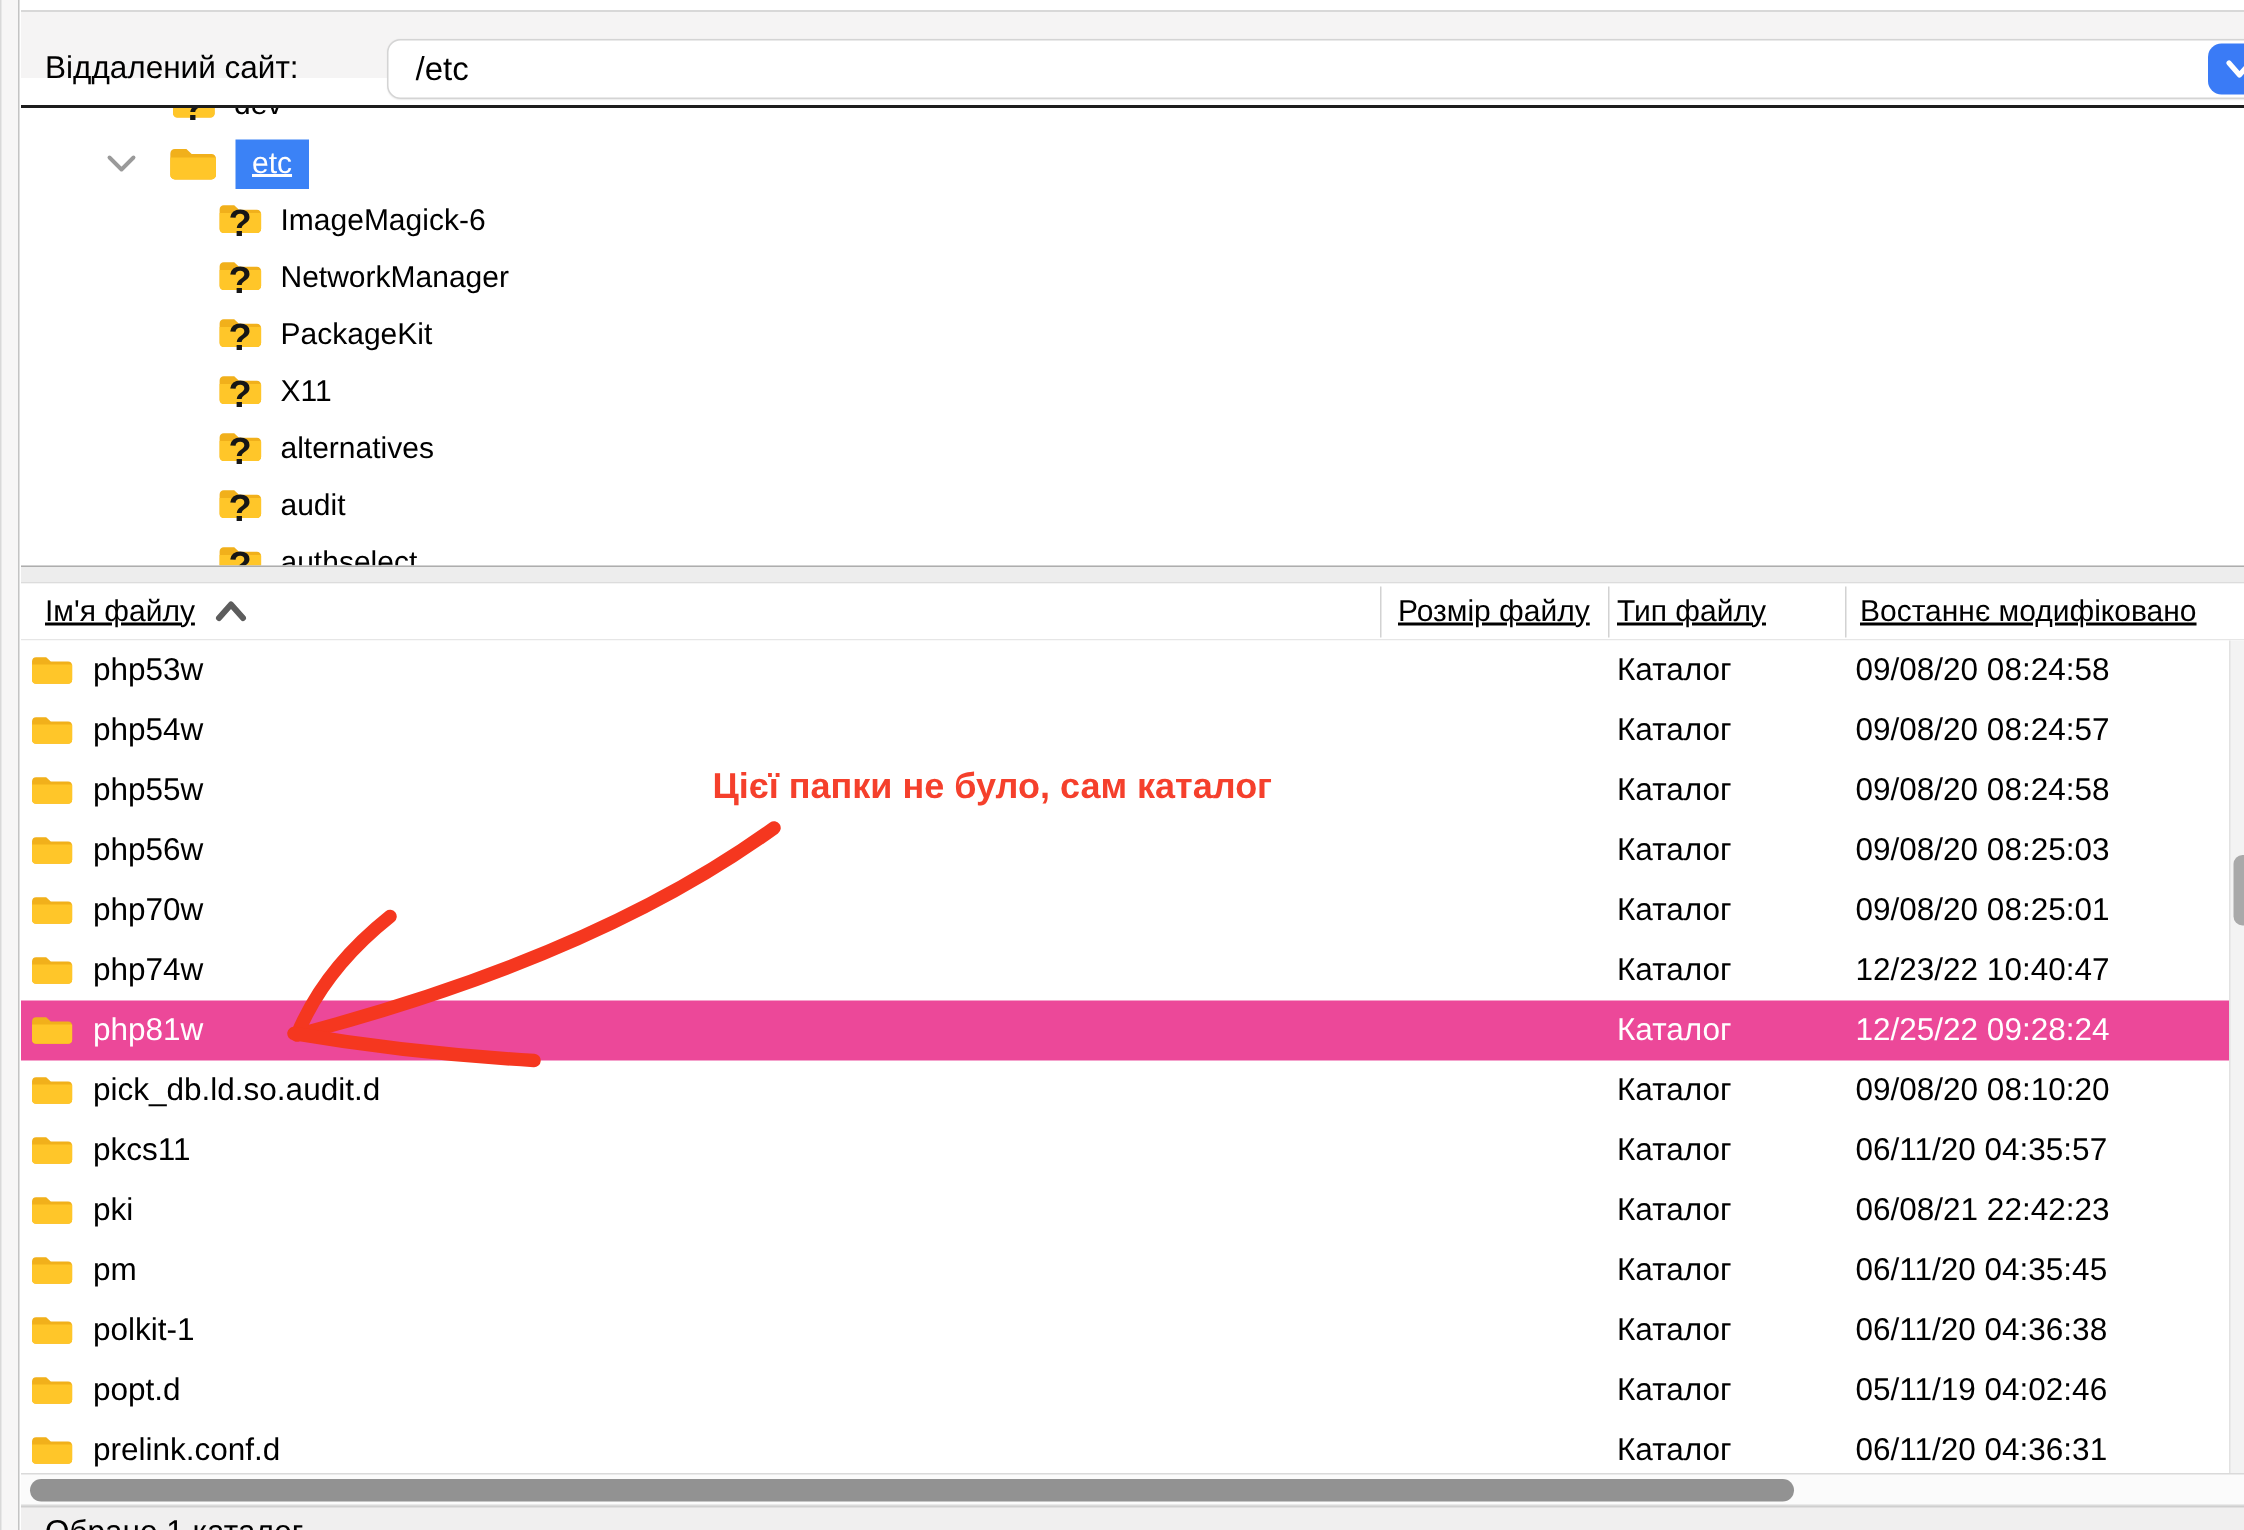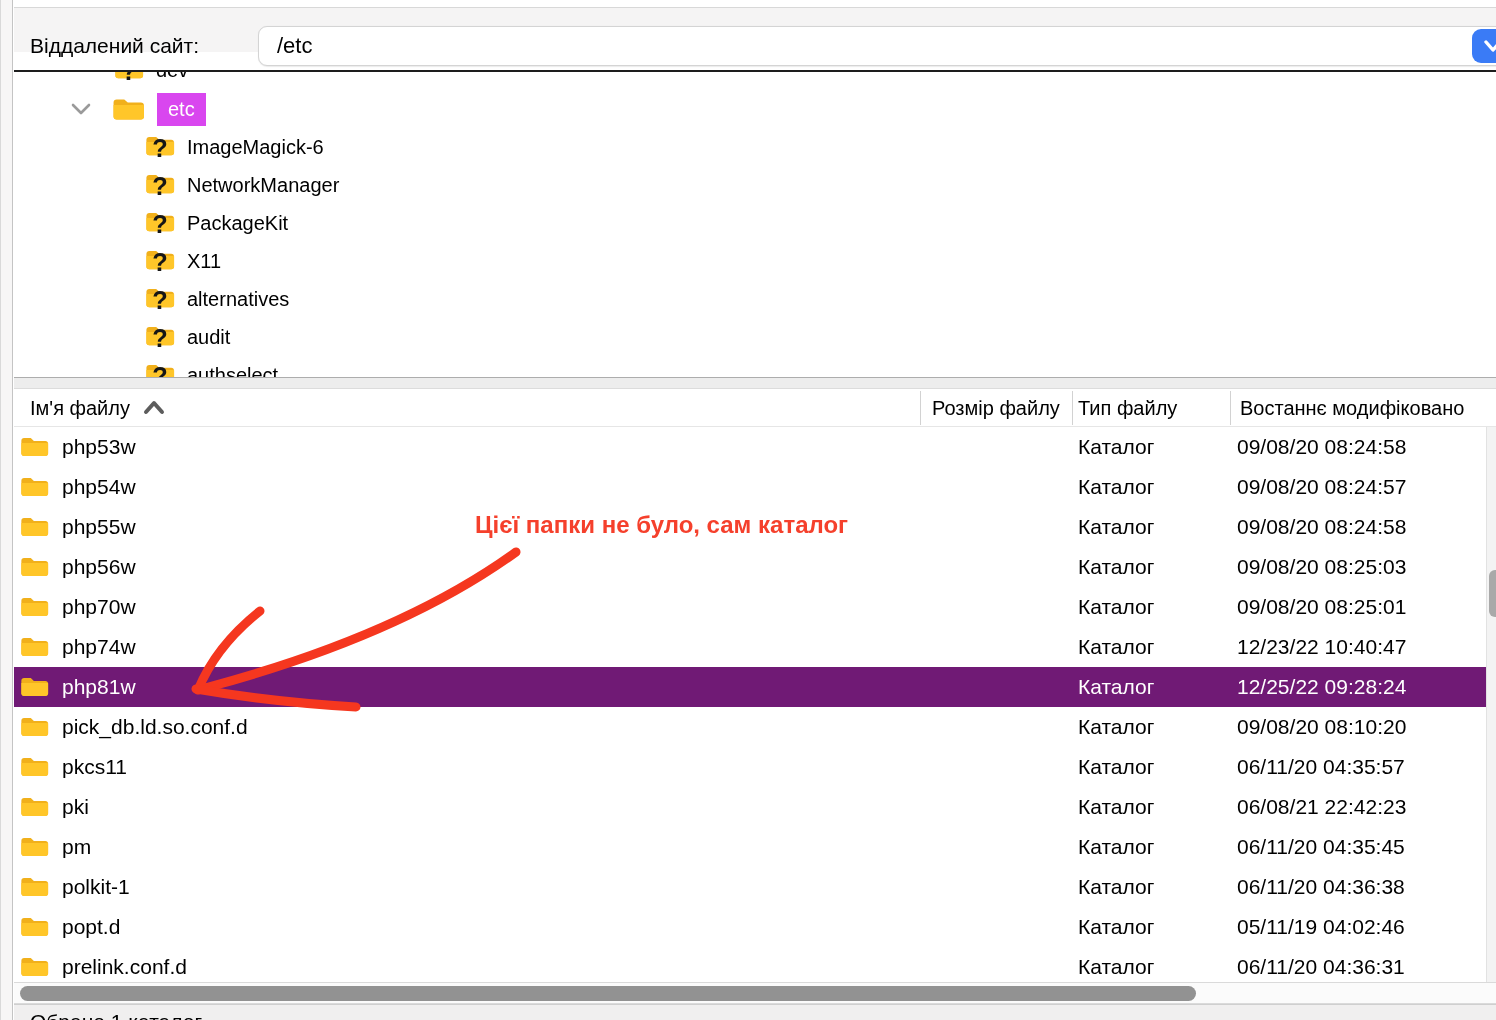--- a/index.html
+++ b/index.html
@@ -21,45 +21,45 @@
   .dropdown-btn { position:absolute; left:1458px; top:29px; width:42px; height:34px;
     background:#3a7bf6; border-radius:9px; border:none; display:flex; align-items:center;
     justify-content:center; cursor:pointer; }
   .dark-line { position:absolute; left:14px; top:70px; right:0; height:2px; background:#1d1d1d; }
 
   
   .tree-pane { position:absolute; left:14px; top:72px; right:0; height:305px; background:#fff; overflow:hidden; }
   .tree-row { position:absolute; height:38px; display:flex; align-items:center; font-size:20px; color:#000; white-space:nowrap; }
   .tree-row .expander { width:22px; height:22px; margin-right:20px; display:flex; align-items:center; justify-content:center; }
   .tree-row .ticon { margin-right:12px; display:flex; }
-  .etc-chip { background:#d946ef; color:#fffefe; padding:5px 11px; font-size:20px; }
+  .etc-chip { background:#3b82f6; color:#fffefe; padding:5px 11px; font-size:20px;text-decoration:underline; }
 
   
   .band { position:absolute; left:14px; top:377px; right:0; height:12px;
     background:#ededed; border-top:1px solid #adadad; border-bottom:1px solid #dcdcdc; }
 
   
   .list-header { position:absolute; left:14px; top:389px; right:0; height:38px; background:#fff;
     border-bottom:1px solid #e6e6e6; font-size:20px; color:#000; }
-  .hcell { position:absolute; top:0; height:38px; display:flex; align-items:center; white-space:nowrap; overflow:hidden; cursor:default; }
+  .hcell { position:absolute; top:0; height:38px; display:flex; align-items:center; white-space:nowrap; overflow:hidden; cursor:default;text-decoration:underline; }
   .hcell.name { left:16px; width:860px; }
   .hcell.size { left:918px; width:138px; }
   .hcell.type { left:1064px; width:140px; }
   .hcell.modified { left:1226px; width:252px; }
   .hsep { position:absolute; top:2px; height:34px; width:1px; background:#d2d2d2; }
   .sort-icon { margin-left:12px; display:flex; }
 
   
   .rows { position:absolute; left:14px; top:427px; right:0; height:555px; background:#fff; overflow:hidden; }
   .file-row { position:relative; height:40px; font-size:21px; color:#000; cursor:default; }
   .file-row .icon { position:absolute; left:6px; top:8px; display:flex; }
   .file-row .name { position:absolute; left:48px; top:8px; white-space:nowrap; }
   .file-row .type { position:absolute; left:1064px; top:8px; white-space:nowrap; }
   .file-row .modified { position:absolute; left:1223px; top:8px; white-space:nowrap; }
-  .file-row.selected { background:#701a75; }
+  .file-row.selected { background:#ec4899; }
   .file-row.selected .name, .file-row.selected .type, .file-row.selected .modified { color:#fff; }
 
   
   .vscroll { position:absolute; right:0; top:427px; width:10px; height:555px;
     background:#f3f3f3; border-left:1px solid #e2e2e2; }
   .vthumb { position:absolute; left:2px; top:143px; width:9px; height:47px;
     background:#a9a9a9; border-radius:6px 0 0 6px; }
 
   
   .hscroll { position:absolute; left:14px; top:982px; right:0; height:22px;
@@ -283,21 +283,21 @@
     <span class="name">php81w</span>
     <span class="type">Каталог</span>
     <span class="modified">12/25/22 09:28:24</span>
   </div>
     <div class="file-row">
     <span class="icon">
       <svg width="29" height="24" viewBox="0 0 32 26">
           <use href="#icn-folder"></use>
         </svg>
     </span>
-    <span class="name">pick_db.ld.so.conf.d</span>
+    <span class="name">pick_db.ld.so.audit.d</span>
     <span class="type">Каталог</span>
     <span class="modified">09/08/20 08:10:20</span>
   </div>
     <div class="file-row">
     <span class="icon">
       <svg width="29" height="24" viewBox="0 0 32 26">
           <use href="#icn-folder"></use>
         </svg>
     </span>
     <span class="name">pkcs11</span>

